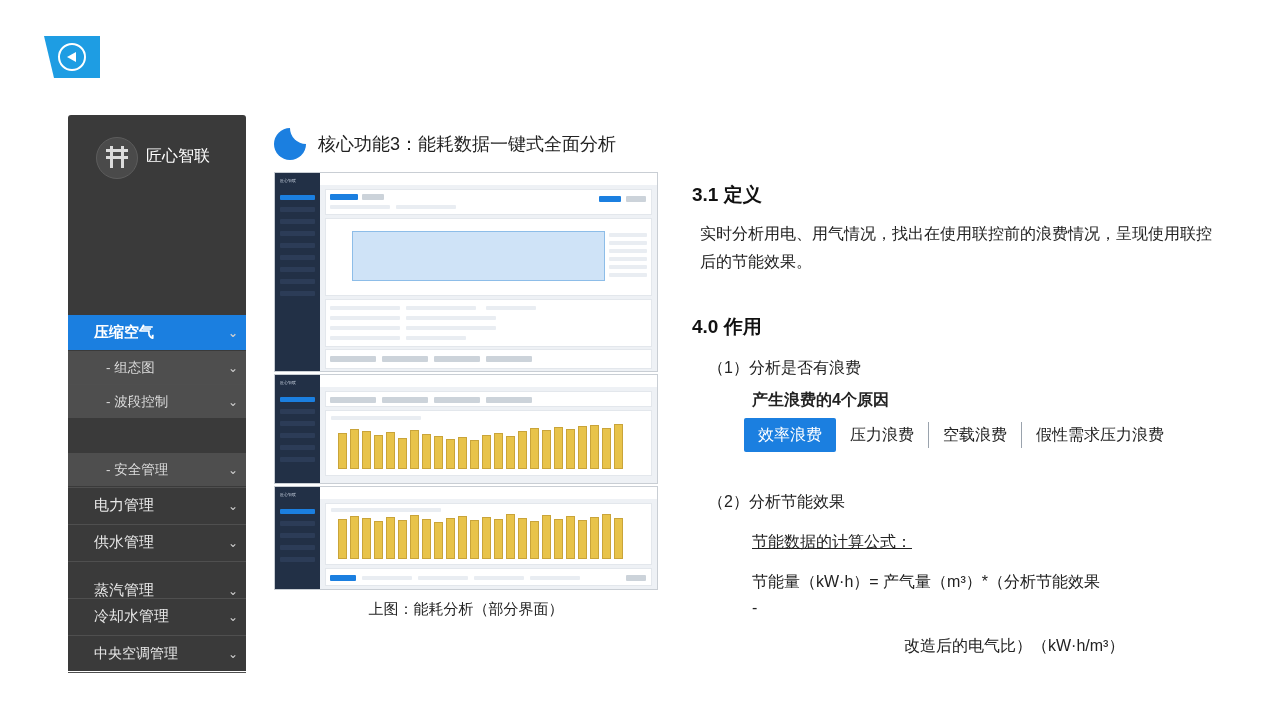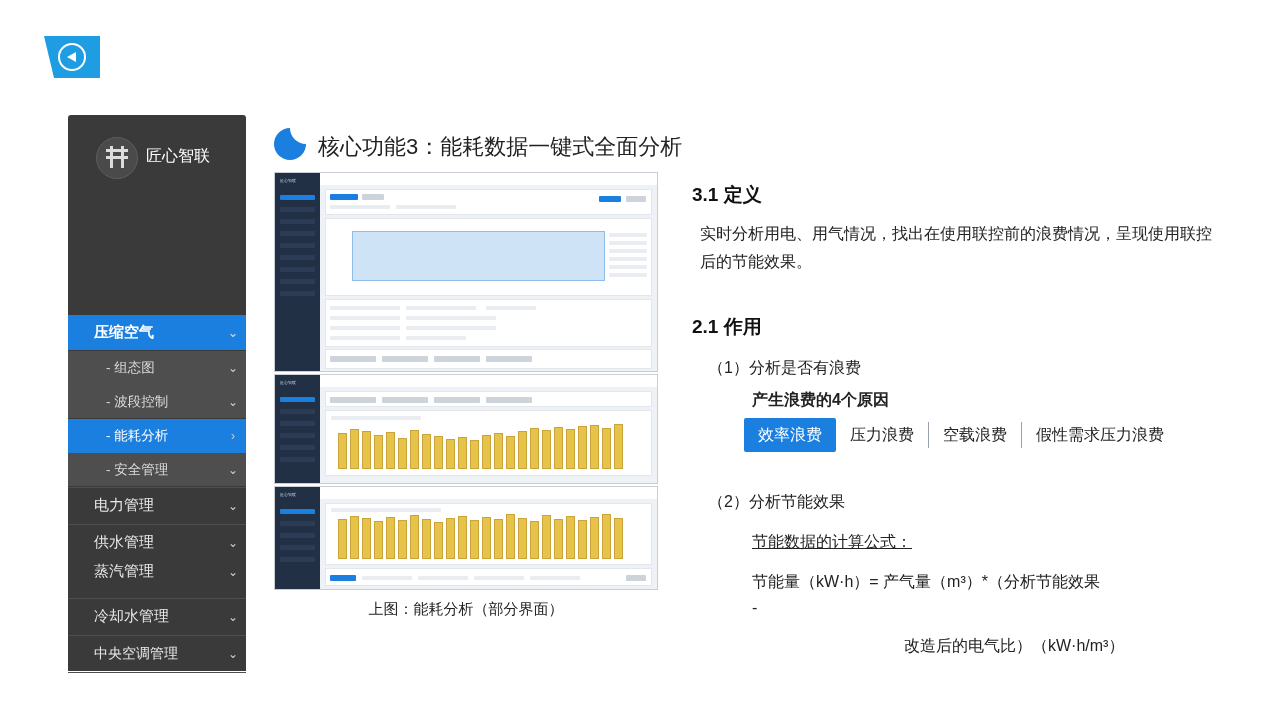--- a/index.html
+++ b/index.html
@@ -61,21 +61,21 @@
   
   #mid-head{position:absolute;left:274px;top:124px;width:400px;height:40px;}
   #mid-pie{
     position:absolute;left:0px;top:4px;width:32px;height:32px;border-radius:50%;
     background:#1b7fe0;
   }
   #mid-pie .notch{
     position:absolute;right:0;top:0;width:16px;height:16px;background:#ffffff;
     border-bottom-left-radius:16px;
   }
-  #mid-heading{position:absolute;left:44px;top:8px;font-size:22px;color:#222222;white-space:nowrap;}
+  #mid-heading{position:absolute;left:44px;top:8px;font-size:18px;color:#222222;white-space:nowrap;}
   #screens{position:absolute;left:274px;top:172px;width:384px;height:418px;}
   .screen{position:absolute;left:0;width:384px;border:1px solid #c9ced4;box-sizing:border-box;background:#f2f4f7;overflow:hidden;}
   #screen1{top:0;height:200px;}
   #screen2{top:202px;height:110px;}
   #screen3{top:314px;height:104px;}
   .sc-side{position:absolute;left:0;top:0;width:45px;height:100%;background:#223046;}
   .sc-side .brand{position:absolute;left:5px;top:5px;font-size:4px;color:#cfd8e6;}
   .sc-side .sline{position:absolute;left:5px;width:35px;height:5px;background:#2c3c57;border-radius:1px;}
   .sc-side .sline.act{background:#1b7fe0;}
   .sc-top{position:absolute;left:45px;top:0;right:0;height:12px;background:#ffffff;border-bottom:1px solid #e2e6ea;}
@@ -141,40 +141,36 @@
   </div>
   <div class="menu-item sub grey" style="top:236px;">
     <span class="mlabel">- 组态图</span>
     <span class="chev">⌄</span>
   </div>
   <div class="menu-sep" style="top:269px;"></div>
   <div class="menu-item sub grey" style="top:270px;">
     <span class="mlabel">- 波段控制</span>
     <span class="chev">⌄</span>
   </div>
-  <div class="menu-item sub blue" style="top:304px;height:34px;">
-    <span class="mlabel">- 能耗分析</span>
-    <span class="chev">›</span>
-  </div>
   <div class="menu-item sub grey" style="top:338px;">
     <span class="mlabel">- 安全管理</span>
     <span class="chev">⌄</span>
   </div>
   <div class="menu-sep" style="top:372px;"></div>
   <div class="menu-item main dark" style="top:373px;">
     <span class="mlabel">电力管理</span>
     <span class="chev">⌄</span>
   </div>
   <div class="menu-sep" style="top:409px;"></div>
   <div class="menu-item main dark" style="top:410px;">
     <span class="mlabel">供水管理</span>
     <span class="chev">⌄</span>
   </div>
   <div class="menu-sep" style="top:446px;"></div>
-  <div class="menu-item main dark" style="top:439px;justify-content:center;">
+  <div class="menu-item main dark" style="top:458px;justify-content:center;">
     <span class="mlabel">蒸汽管理</span>
     <span class="chev">⌄</span>
   </div>
   <div class="menu-sep" style="top:483px;"></div>
   <div class="menu-item main dark" style="top:484px;">
     <span class="mlabel">冷却水管理</span>
     <span class="chev">⌄</span>
   </div>
   <div class="menu-sep" style="top:520px;"></div>
   <div class="menu-item main dark" style="top:521px;font-size:14px;">
@@ -342,21 +338,21 @@
     </div>
   </div>
 </div>
 
 <div id="caption">上图：能耗分析（部分界面）</div>
 
 <div id="right">
   <div id="sec31" class="h-sec">3.1 定义</div>
   <div id="p31a" class="p-line">实时分析用电、用气情况，找出在使用联控前的浪费情况，呈现使用联控后的节能效果。</div>
 
-  <div id="sec32" class="h-sec">2.1 作用</div>
+  <div id="sec32" class="h-sec">4.0 作用</div>
   <div id="p32a" class="p-line">（1）分析是否有浪费</div>
   <div id="p32b" class="p-line">产生浪费的4个原因</div>
 
   <div id="reason-row">
     <div class="chip">效率浪费</div>
     <div class="plain">压力浪费</div>
     <div class="divider"></div>
     <div class="plain">空载浪费</div>
     <div class="divider"></div>
     <div class="plain">假性需求压力浪费</div>

